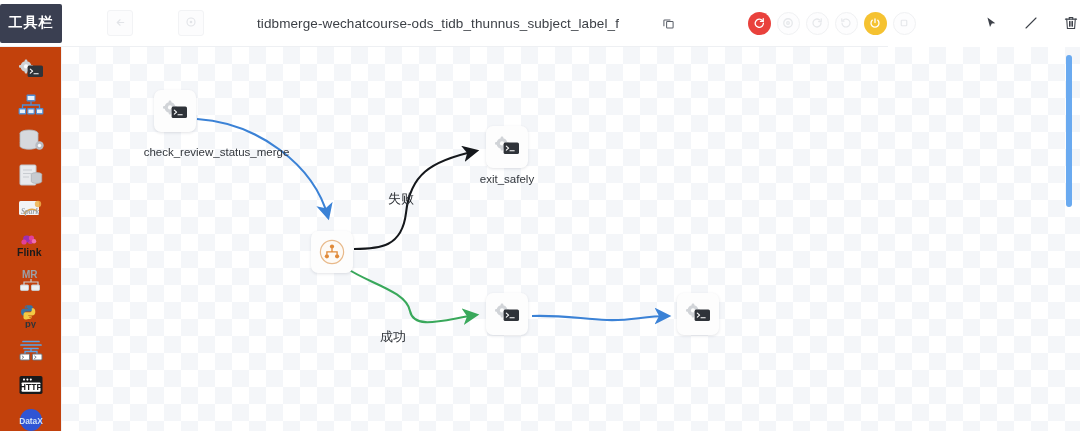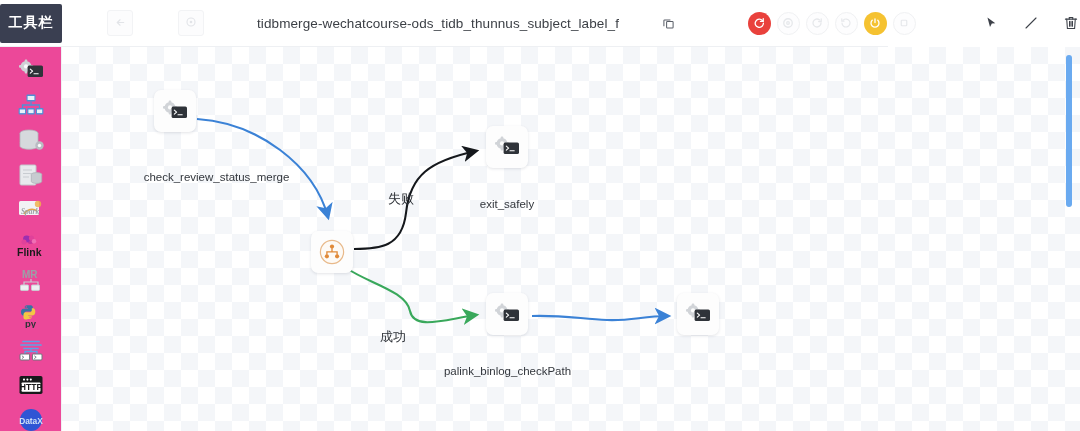--- a/index.html
+++ b/index.html
@@ -130,21 +130,21 @@
   }
   .btn-gear { width: 36px; margin-right: 8px; }
   .btn-save { width: 67px; gap: 6px; padding-right: 2px; margin-right: 10px; }
   .btn-save .lbl { font-size: 12.5px; letter-spacing: .5px; }
 
   
   .sidebar {
     position: absolute;
     left: 0; top: 47px;
     width: 62px; height: 384px;
-    background: #ec4899;
+    background: #c2410c;
     border-right: 1px solid #f0f1f4;
     padding-top: 10px;
     display: flex;
     flex-direction: column;
     align-items: center;
     gap: 9px;
     z-index: 30;
   }
   .side-item {
     width: 34px; height: 26px;
@@ -188,21 +188,20 @@
   .node svg { display: block; }
   .node-label {
     position: absolute;
     font-size: 11.5px;
     color: #33373d;
     text-align: center;
     white-space: pre-line;
     line-height: 15px;
     z-index: 4;
     pointer-events: none;
-    margin-top: 25px;
   }
 
   .edge-label {
     position: absolute;
     font-size: 13px;
     color: #2c3036;
     font-weight: 400;
     z-index: 6;
     pointer-events: none;
   }
@@ -611,21 +610,20 @@
               <rect x="8.7" y="12.4" width="2.6" height="3" rx="1"></rect>
           <rect x="3" y="7.1" width="3" height="2.6" rx="1"></rect>
               <rect x="14" y="7.1" width="3" height="2.6" rx="1"></rect>
             </g>
           <rect x="11.6" y="7.6" width="15.4" height="11.4" rx="1.6" fill="#2f3339"></rect>
           <path d="M14.3 11.2l2.3 2-2.3 2" stroke="#ffffff" stroke-width="1.1" fill="none" stroke-linecap="round" stroke-linejoin="round"></path>
           <path d="M18 15.7h4.2" stroke="#ffffff" stroke-width="1.1" stroke-linecap="round"></path>
         </svg>
       </span>
     </div>
-    <div class="node-label" style="left:323px; top:292px; width:245px;">palink_binlog_checkPath</div>
 
     <div class="node" style="left:615px; top:246px;">
       <span>
         <svg width="30" height="24" viewBox="0 0 30 24">
           <g fill="#d1d4d8">
               <circle cx="10" cy="8.4" r="5.4"></circle>
               <circle cx="10" cy="8.4" r="2.1" fill="#fdfdfd"></circle>
           <rect x="8.7" y="1.4" width="2.6" height="3" rx="1"></rect>
               <rect x="8.7" y="12.4" width="2.6" height="3" rx="1"></rect>
           <rect x="3" y="7.1" width="3" height="2.6" rx="1"></rect>

